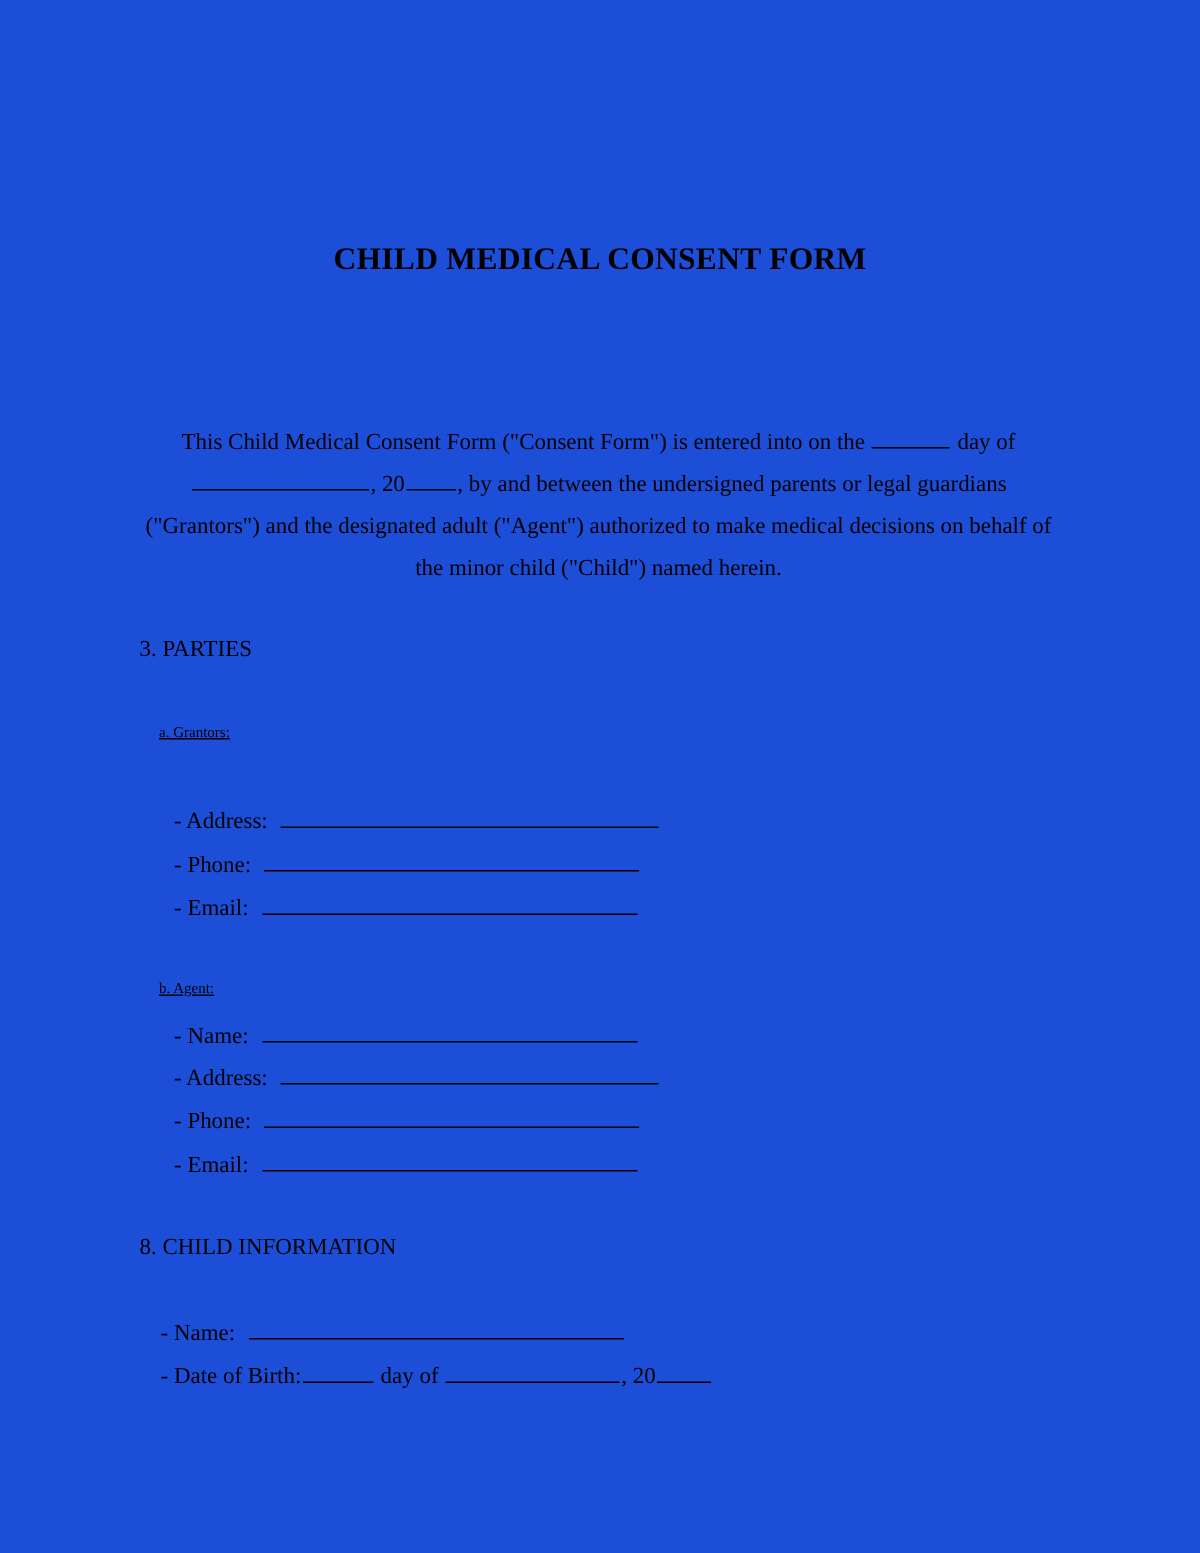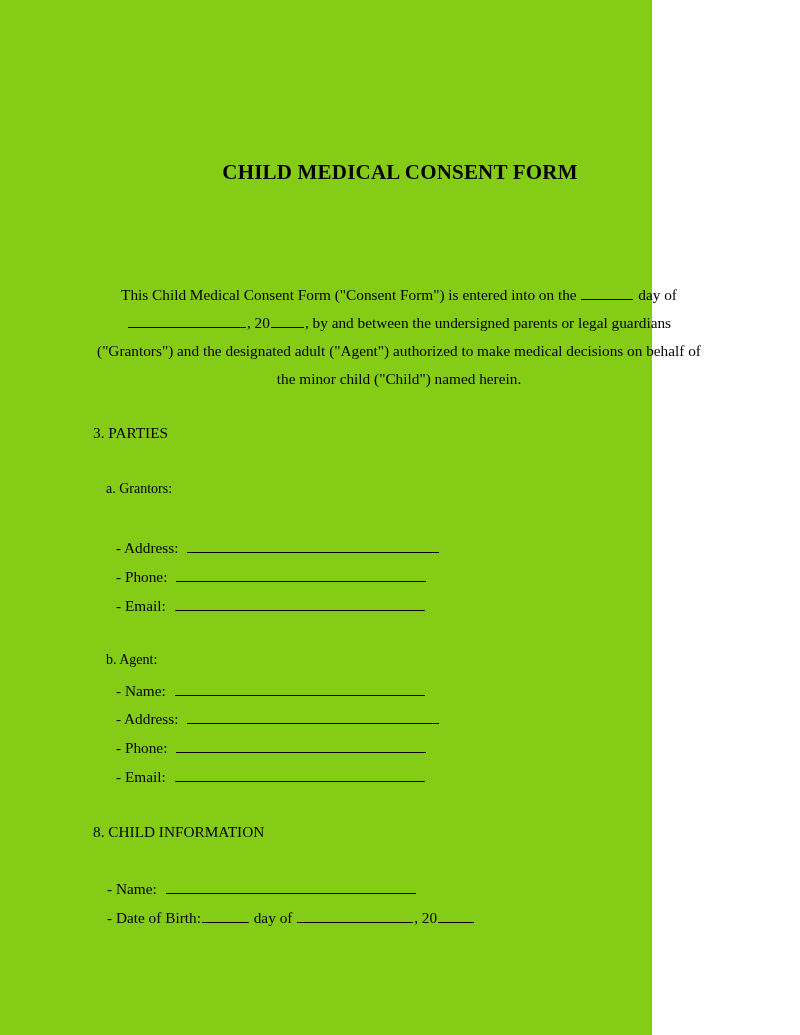--- a/index.html
+++ b/index.html
@@ -11,23 +11,23 @@
     width: 800px;
     height: 1035px;
     position: relative;
     font-family: "Liberation Serif", "DejaVu Serif", serif;
     color: #000000;
     overflow: hidden;
   }
   .page {
     position: absolute;
     top: 0; left: 0;
-    width: 652px;
+    width: 800px;
     height: 1035px;
-    background: #84cc16;
+    background: #1d4ed8;
   }
   .doc-title {
     position: absolute;
     top: 160px;
     left: 0;
     width: 800px;
     text-align: center;
     font-size: 21px;
     font-weight: bold;
     letter-spacing: 0.2px;
@@ -64,23 +64,24 @@
     font-size: 15.3px;
     line-height: 22px;
     white-space: nowrap;
   }
   .sec-parties { top: 422px; }
   .sec-child { top: 821px; }
 
   .sub-heading {
     position: absolute;
     left: 106px;
-    font-size: 14px;
+    font-size: 10px;
     line-height: 22px;
     white-space: nowrap;
+    text-decoration: underline;
   }
   .sub-grantors { top: 478px; }
   .sub-agent { top: 649px; }
 
   .field-row {
     position: absolute;
     left: 116px;
     font-size: 15.3px;
     line-height: 22px;
     white-space: nowrap;

